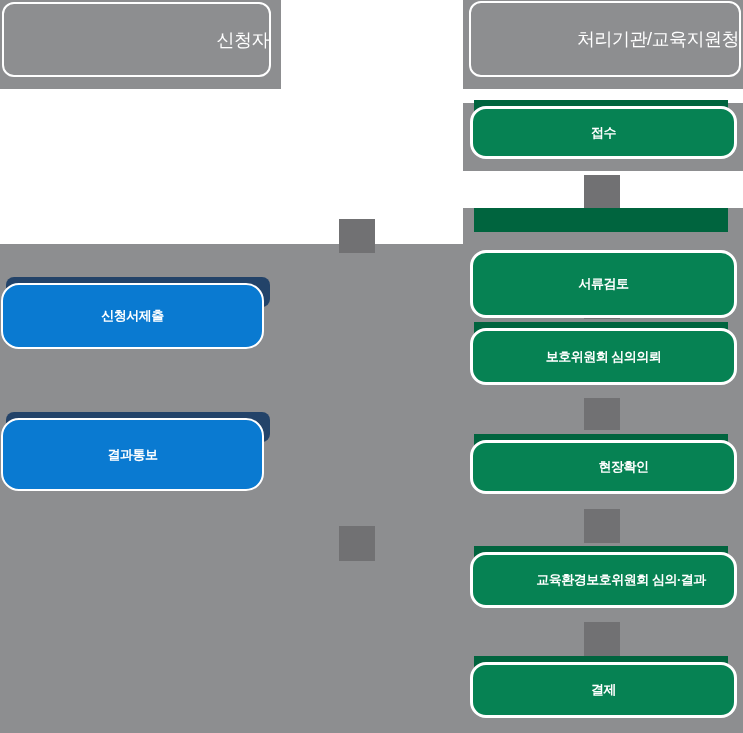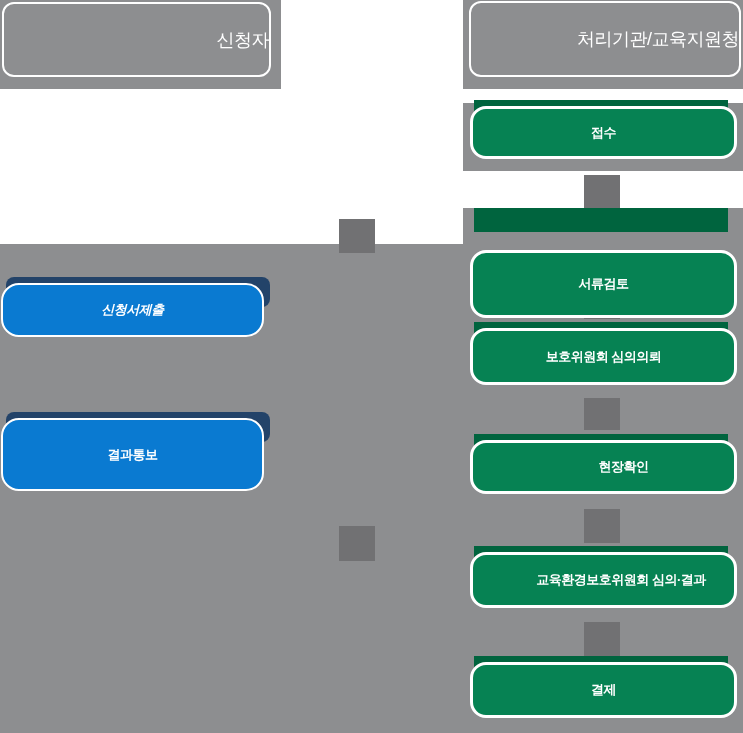--- a/index.html
+++ b/index.html
@@ -77,21 +77,21 @@
   <div class="box box-green" style="top:552px;height:56px;padding-left:35px;">
     <span>교육환경보호위원회 심의·결과</span>
   </div>
 
   <div class="shadow-g" style="left:474px;top:656px;width:254px;height:24px;"></div>
   <div class="box box-green" style="top:662px;height:56px;">
     <span>결제</span>
   </div>
 
   <div class="shadow-b" style="left:6px;top:277px;width:264px;height:30px;"></div>
-  <div class="box box-blue" style="top:283px;height:54px;font-style:italic;">
+  <div class="box box-blue" style="top:283px;height:66px;">
     <span>신청서제출</span>
   </div>
 
   <div class="shadow-b" style="left:6px;top:412px;width:264px;height:30px;"></div>
   <div class="box box-blue" style="top:418px;height:73px;">
     <span>결과통보</span>
   </div>
 
 </div>
 

